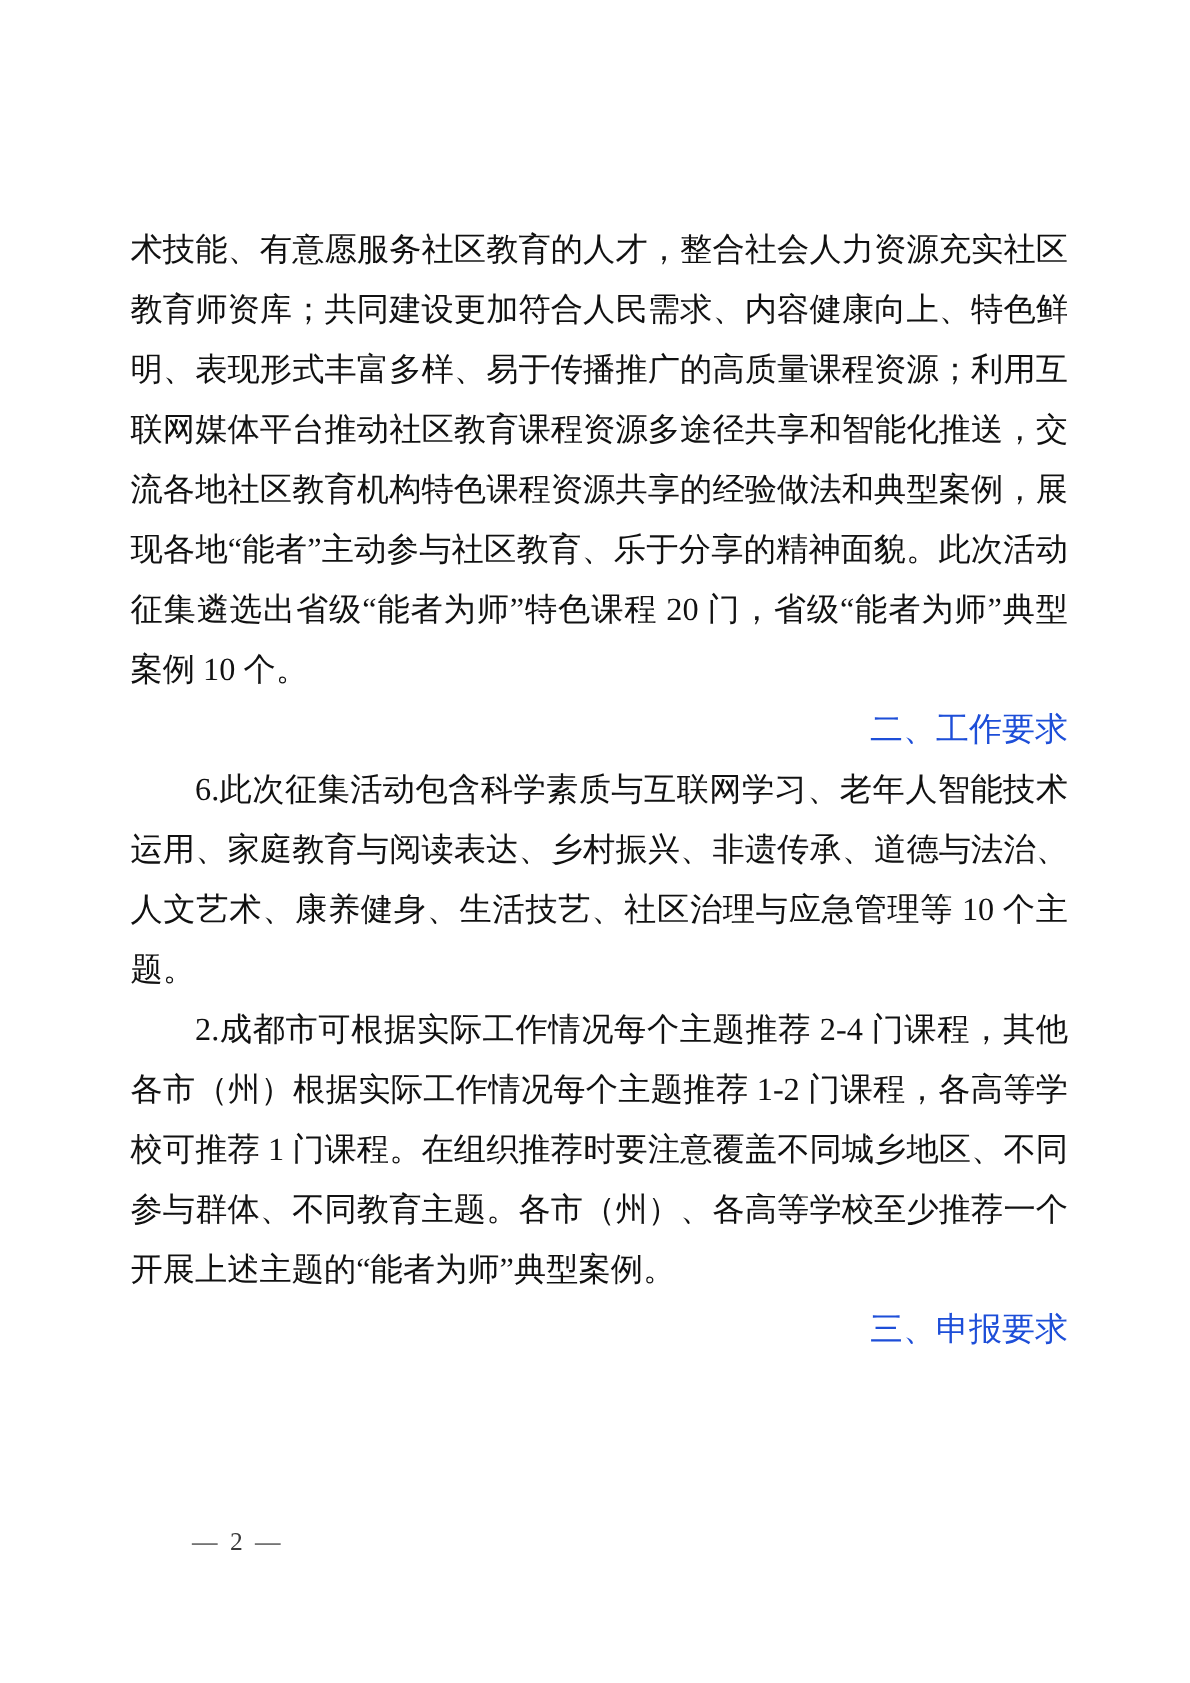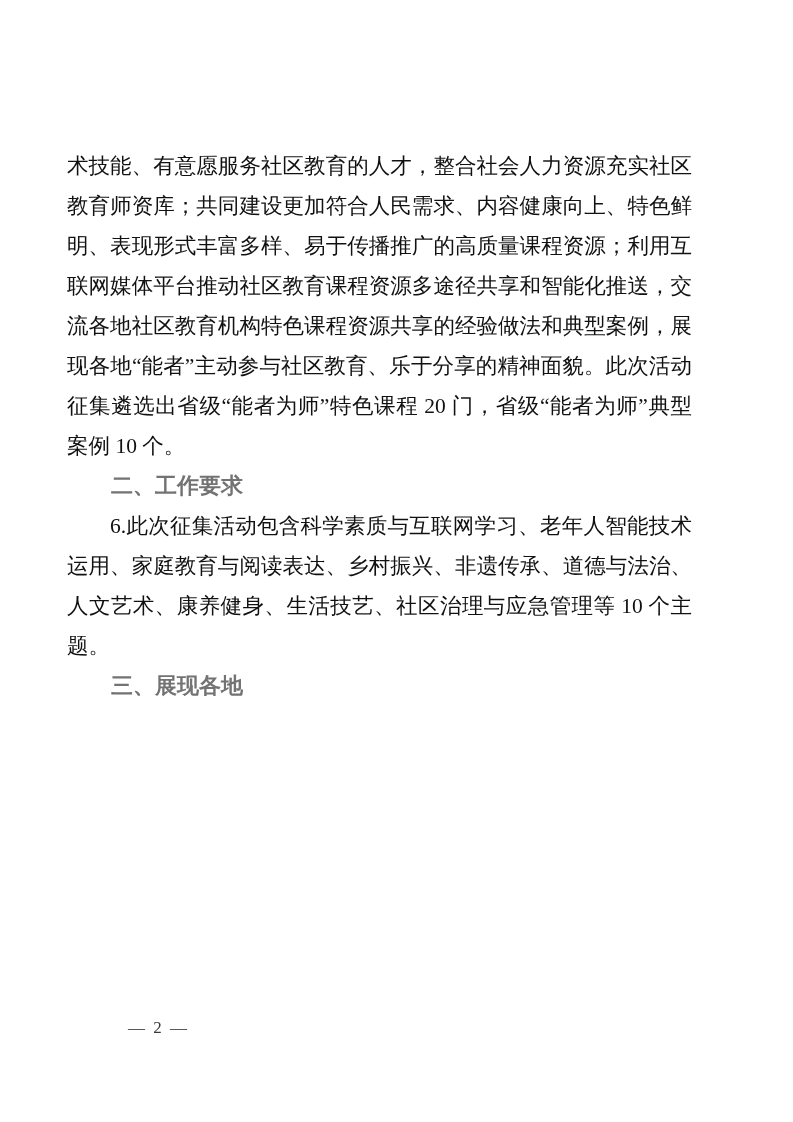--- a/index.html
+++ b/index.html
@@ -9,61 +9,63 @@
   }
   .page {
     position: relative;
     width: 793px;
     height: 1122px;
     background: #ffffff;
     overflow: hidden;
   }
   .content {
     position: absolute;
-    left: 67px;
+    left: 87px;
     top: 146px;
     width: 625px;
   }
   .para {
     font-family: "Liberation Serif", "DejaVu Serif", serif;
     font-size: 21.5px;
     line-height: 40px;
     color: #111111;
     margin: 0;
     text-align: justify;
     text-align-last: left;
     text-indent: 2em;
   }
   .para.continuation {
     text-indent: 0;
   }
   .heading {
     font-family: "Liberation Sans", "DejaVu Sans", sans-serif;
-    font-weight: 700;
+    font-weight: 400;
     font-size: 22px;
     line-height: 40px;
-    color: #737373;
+    color: #1d4ed8;
     margin: 0;
     text-indent: 2em;
+    text-align: right;
   }
   .page-footer {
     position: absolute;
     left: 128px;
     top: 1018px;
     font-family: "Liberation Serif", "DejaVu Serif", serif;
     font-size: 17px;
     color: #3a3a3a;
     letter-spacing: 2px;
     white-space: pre;
   }
 </style>
 </head>
 <body>
 
 <div class="page">
   <div class="content">
     <p class="para continuation">术技能、有意愿服务社区教育的人才，整合社会人力资源充实社区教育师资库；共同建设更加符合人民需求、内容健康向上、特色鲜明、表现形式丰富多样、易于传播推广的高质量课程资源；利用互联网媒体平台推动社区教育课程资源多途径共享和智能化推送，交流各地社区教育机构特色课程资源共享的经验做法和典型案例，展现各地“能者”主动参与社区教育、乐于分享的精神面貌。此次活动征集遴选出省级“能者为师”特色课程 20 门，省级“能者为师”典型案例 10 个。</p>
     <h2 class="heading">二、工作要求</h2>
     <p class="para">6.此次征集活动包含科学素质与互联网学习、老年人智能技术运用、家庭教育与阅读表达、乡村振兴、非遗传承、道德与法治、人文艺术、康养健身、生活技艺、社区治理与应急管理等 10 个主题。</p>
-    <h2 class="heading">三、展现各地</h2>
+    <p class="para">2.成都市可根据实际工作情况每个主题推荐 2-4 门课程，其他各市（州）根据实际工作情况每个主题推荐 1-2 门课程，各高等学校可推荐 1 门课程。在组织推荐时要注意覆盖不同城乡地区、不同参与群体、不同教育主题。各市（州）、各高等学校至少推荐一个开展上述主题的“能者为师”典型案例。</p>
+    <h2 class="heading">三、申报要求</h2>
   </div>
   <div class="page-footer">— 2 —</div>
 </div>
 
 </body></html>

